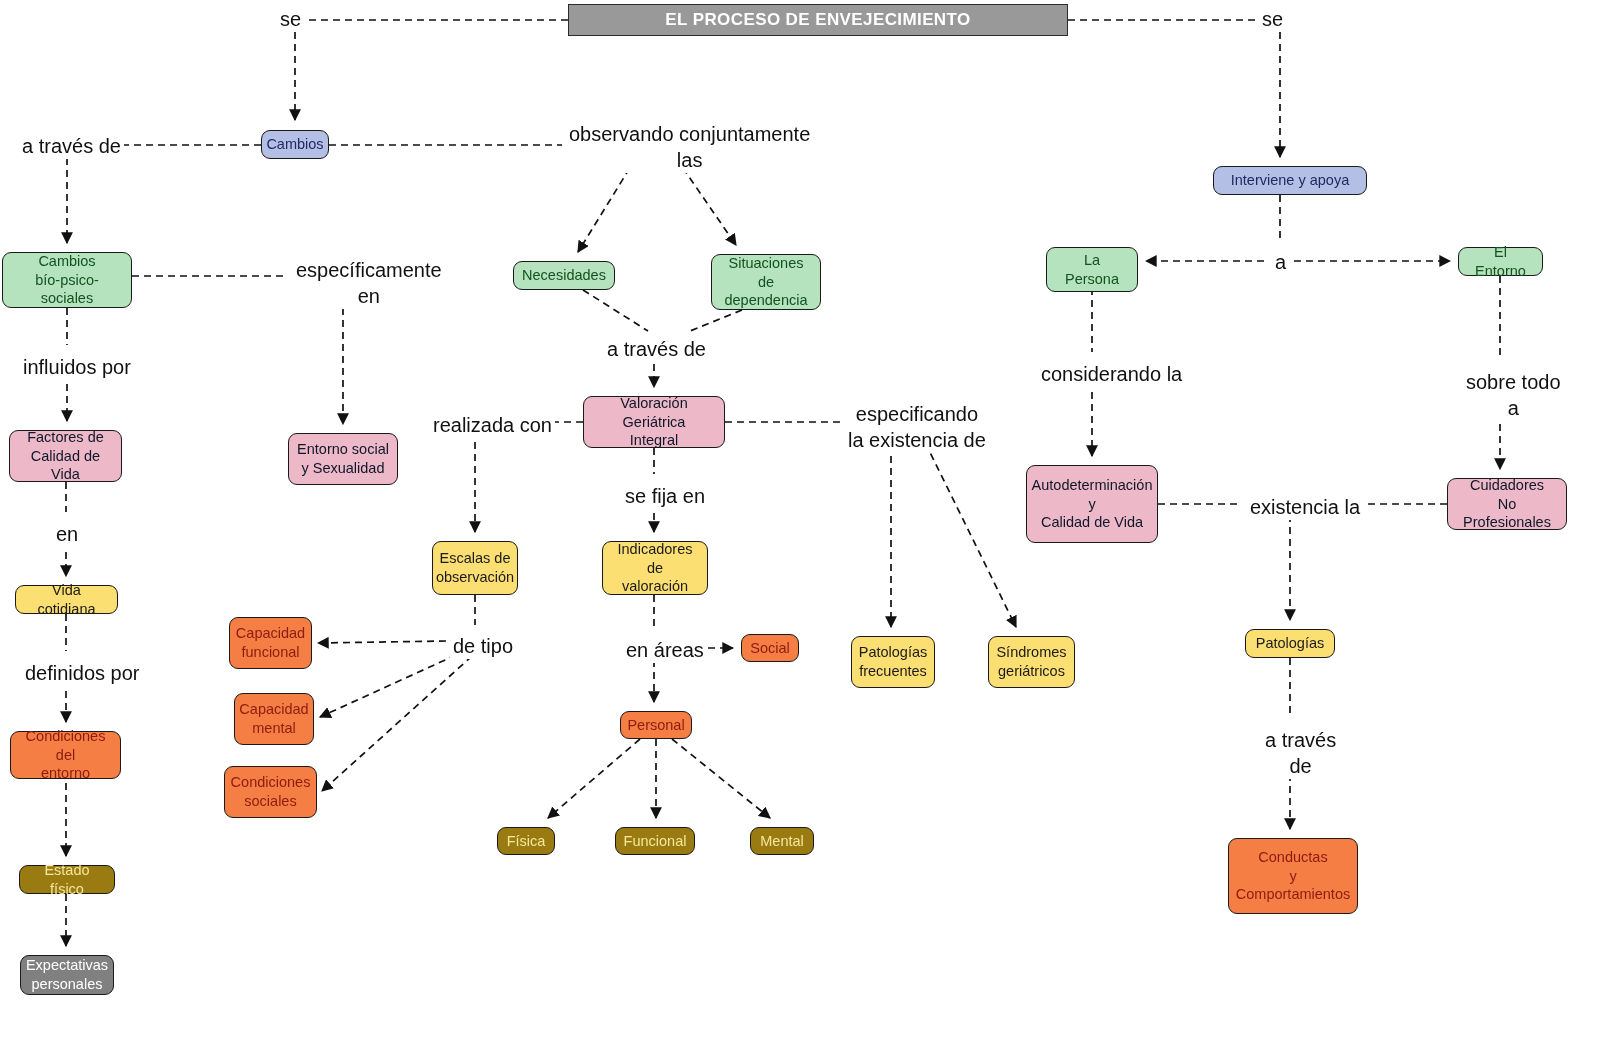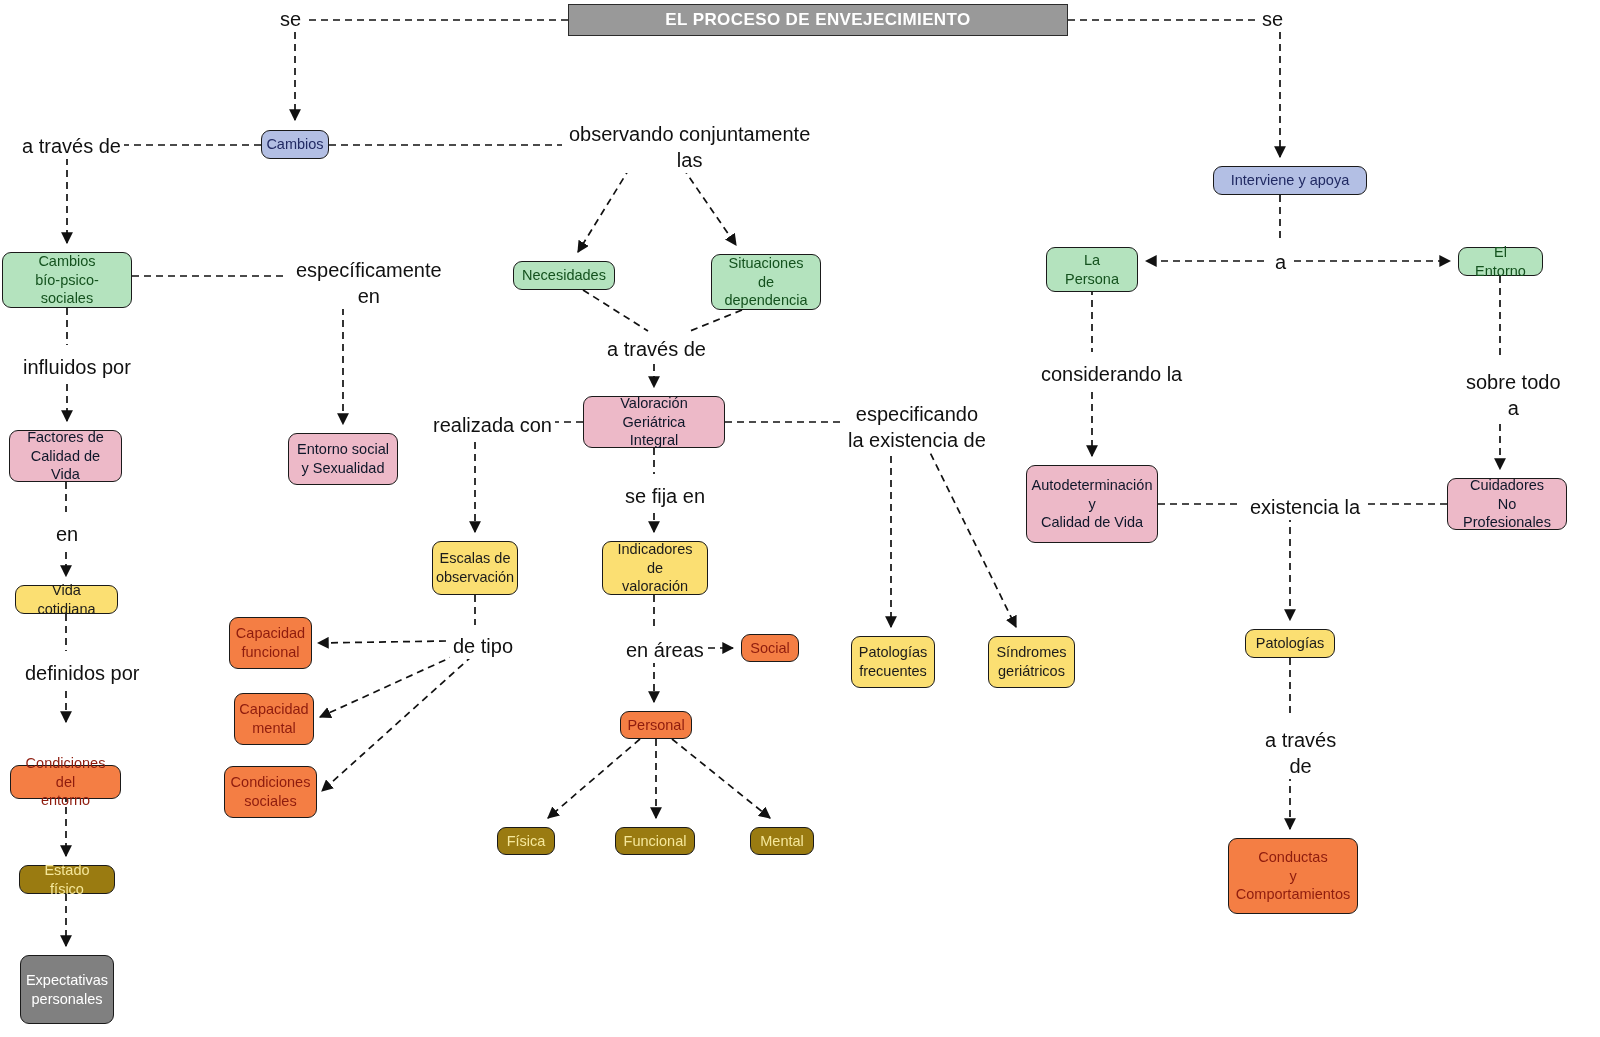--- a/index.html
+++ b/index.html
@@ -154,38 +154,38 @@
       <div class="node c-yellow" style="left: 15px; top: 585px; width: 103px; height: 29px;">Vida cotidiana</div>
       <div class="node c-yellow" style="left: 432px; top: 541px; width: 86px; height: 54px;">Escalas de
 observación</div>
       <div class="node c-yellow" style="left: 602px; top: 541px; width: 106px; height: 54px;">Indicadores de
 valoración</div>
       <div class="node c-yellow" style="left: 851px; top: 636px; width: 84px; height: 52px;">Patologías
 frecuentes</div>
       <div class="node c-yellow" style="left: 988px; top: 636px; width: 87px; height: 52px;">Síndromes
 geriátricos</div>
       <div class="node c-yellow" style="left: 1245px; top: 629px; width: 90px; height: 29px;">Patologías</div>
-      <div class="node c-orange" style="left: 10px; top: 765px; width: 111px; height: 34px;">Condiciones del
+      <div class="node c-orange" style="left: 10px; top: 731px; width: 111px; height: 48px;">Condiciones del
 entorno</div>
       <div class="node c-orange" style="left: 229px; top: 617px; width: 83px; height: 52px;">Capacidad
 funcional</div>
       <div class="node c-orange" style="left: 234px; top: 693px; width: 80px; height: 52px;">Capacidad
 mental</div>
       <div class="node c-orange" style="left: 224px; top: 766px; width: 93px; height: 52px;">Condiciones
 sociales</div>
       <div class="node c-orange" style="left: 741px; top: 634px; width: 58px; height: 28px;">Social</div>
       <div class="node c-orange" style="left: 620px; top: 711px; width: 72px; height: 28px;">Personal</div>
       <div class="node c-orange" style="left: 1228px; top: 838px; width: 130px; height: 76px;">Conductas
 y
 Comportamientos</div>
       <div class="node c-olive" style="left: 19px; top: 865px; width: 96px; height: 29px;">Estado físico</div>
       <div class="node c-olive" style="left: 497px; top: 827px; width: 58px; height: 28px;">Física</div>
       <div class="node c-olive" style="left: 615px; top: 827px; width: 80px; height: 28px;">Funcional</div>
       <div class="node c-olive" style="left: 750px; top: 827px; width: 64px; height: 28px;">Mental</div>
-      <div class="node c-gray" style="left: 20px; top: 955px; width: 94px; height: 69px;">Expectativas
+      <div class="node c-gray" style="left: 20px; top: 955px; width: 94px; height: 40px;">Expectativas
 personales</div>
     </div>
   <div id="labels">
       <div class="elabel" style="left: 277px; top: 6px;">se</div>
       <div class="elabel" style="left: 1259px; top: 6px;">se</div>
       <div class="elabel" style="left: 19px; top: 133px;">a través de</div>
       <div class="elabel" style="left: 566px; top: 121px;">observando conjuntamente
 las</div>
       <div class="elabel" style="left: 293px; top: 257px;">específicamente
 en</div>

